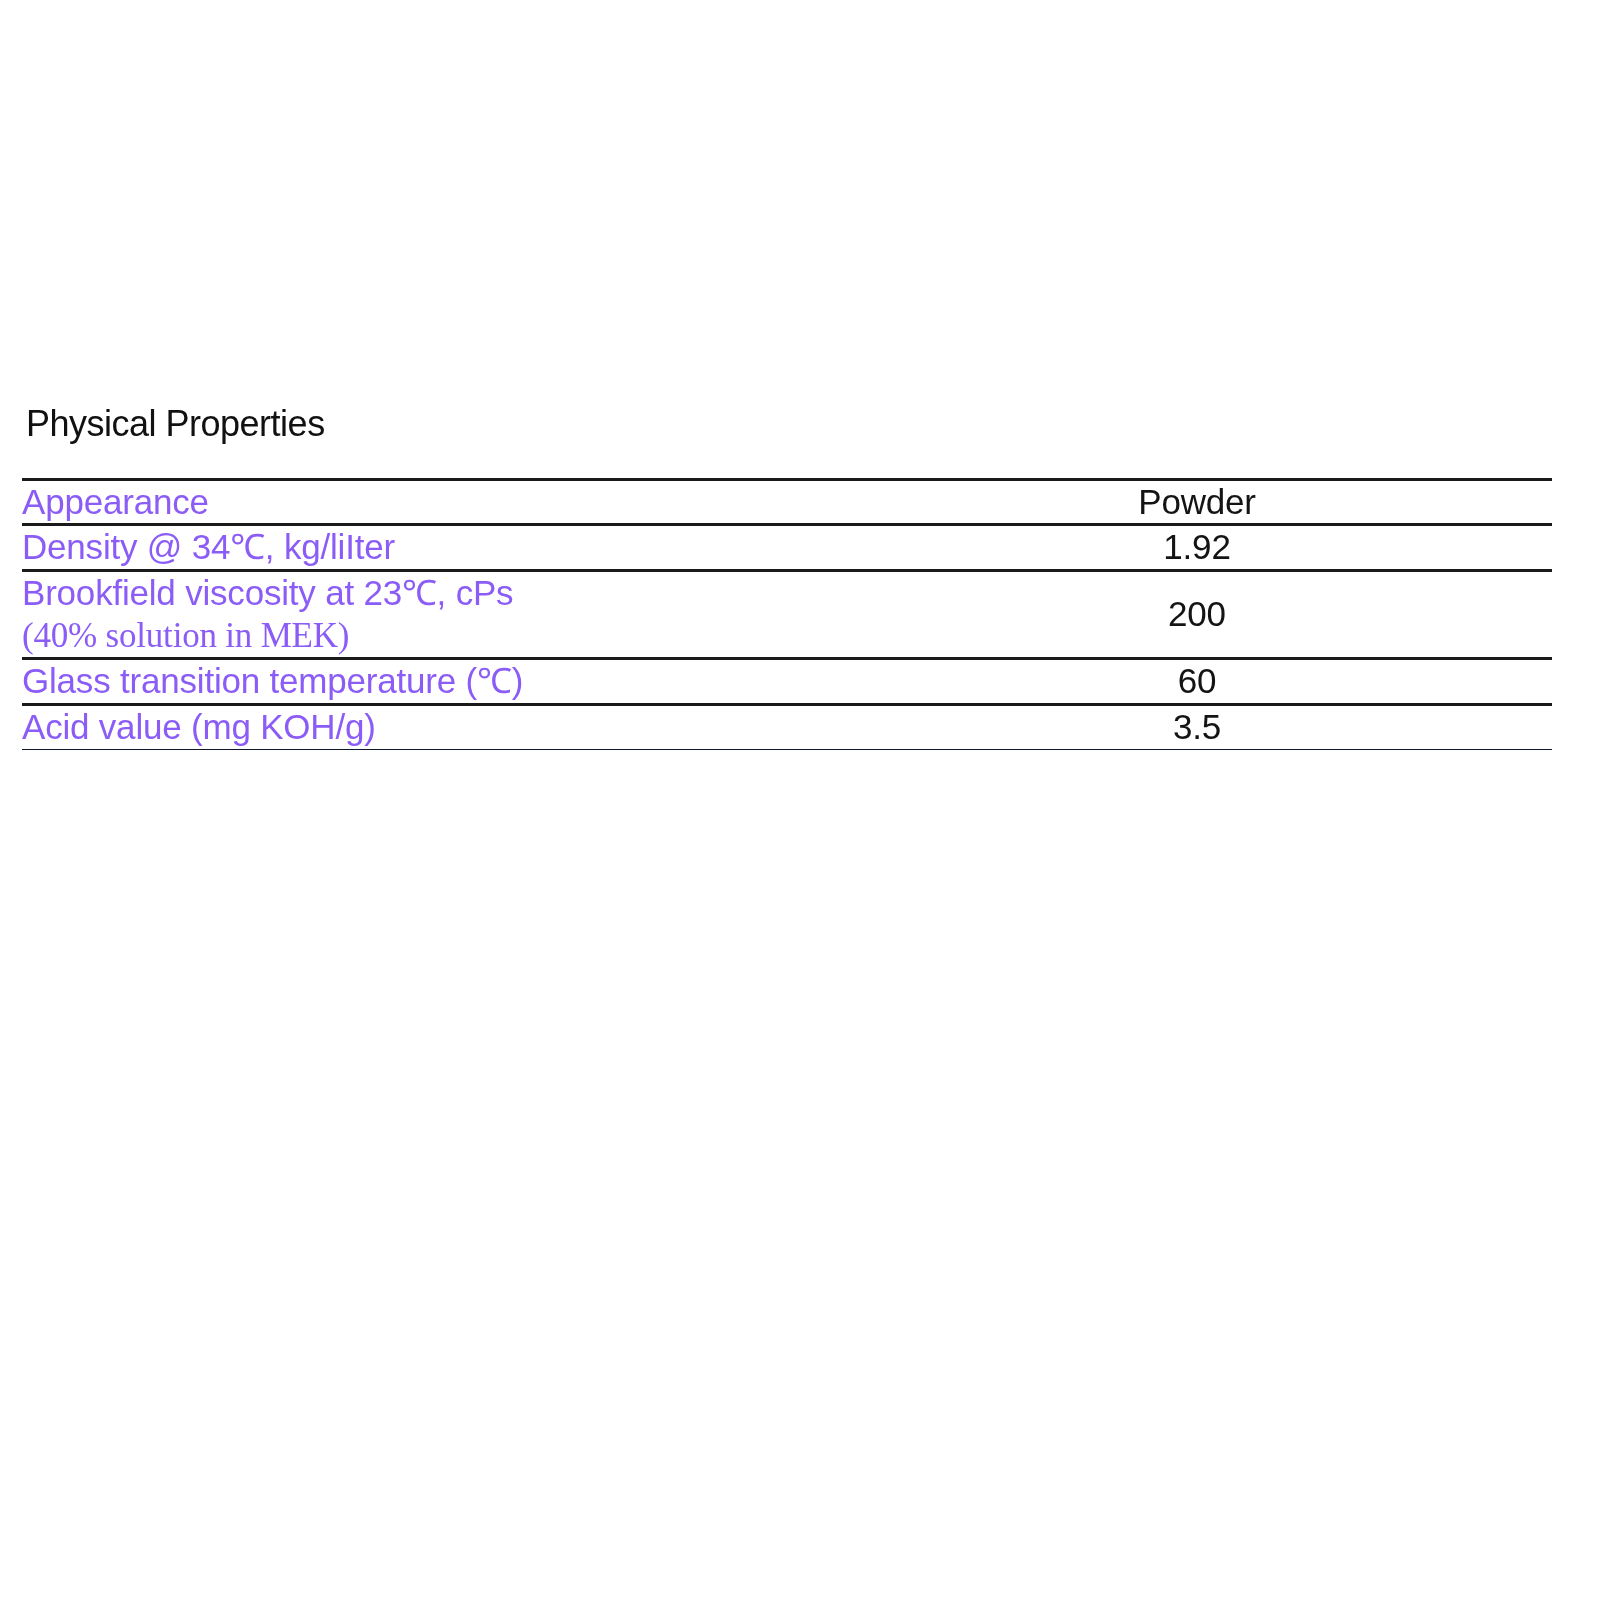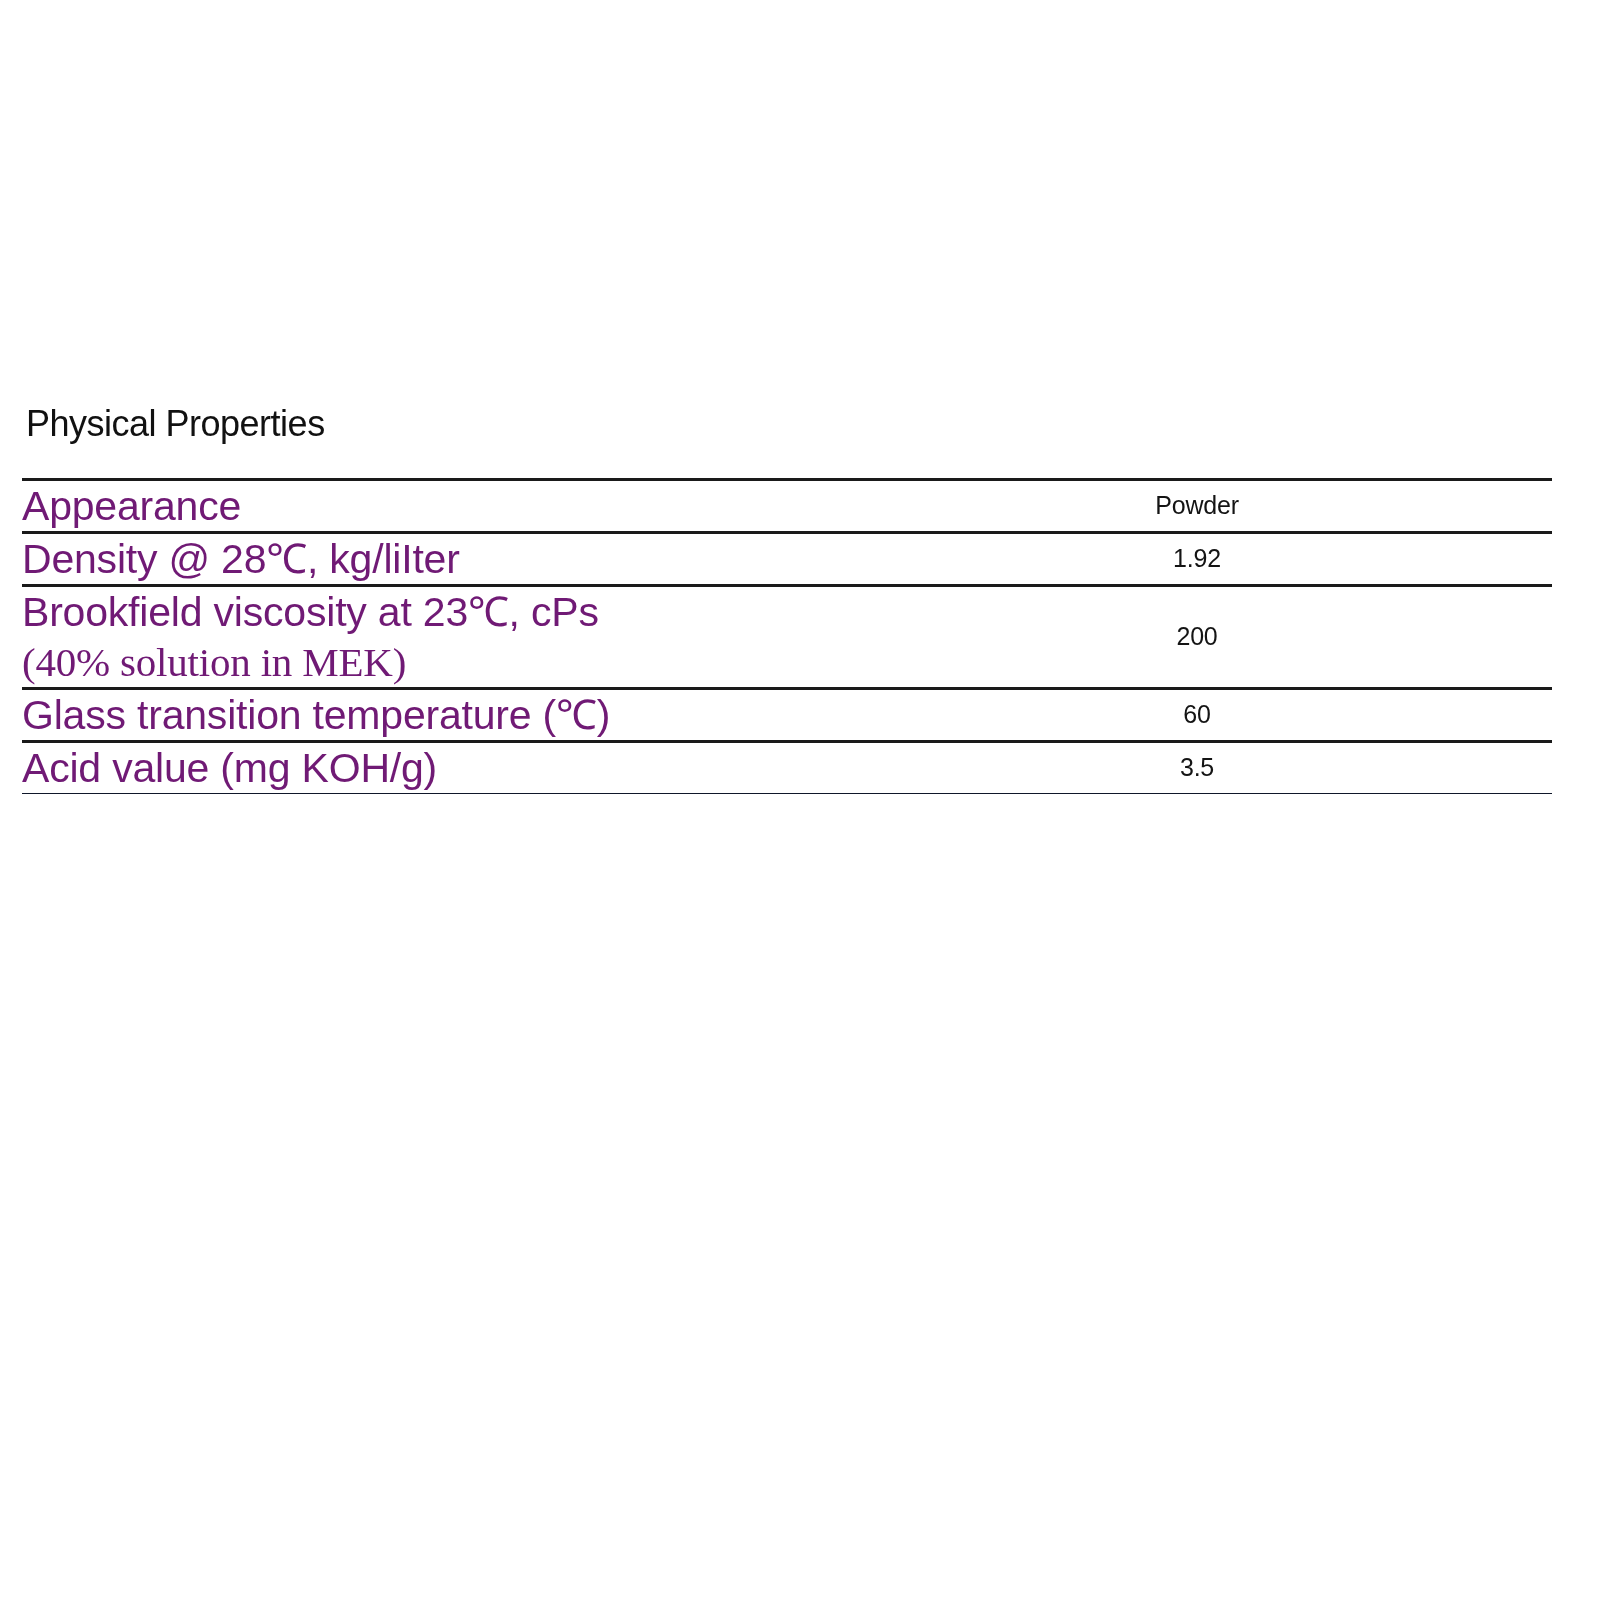--- a/index.html
+++ b/index.html
@@ -51,30 +51,30 @@
     border-bottom: 1px solid #0f172a;
   }
 
   table.props td {
     padding: 0;
     vertical-align: middle;
   }
 
   td.label {
     width: 1060px;
-    font-size: 41px;
+    font-size: 35px;
     line-height: 1.22;
     padding: 16px 0 16px 22px;
-    color: #701a75;
+    color: #8b5cf6;
     letter-spacing: -0.2px;
   }
 
   td.value {
     width: 470px;
-    font-size: 25px;
+    font-size: 35px;
     line-height: 1.22;
     text-align: left;
     padding: 16px 0 16px 0;
     color: #141414;
     letter-spacing: -0.2px;
   }
 
   .value-inner {
     display: inline-block;
     width: 230px;
@@ -102,21 +102,21 @@
           </td>
           <td class="value">
             <span class="value-inner">Powder</span>
           </td>
         </tr>
 
 
 
         <tr class="row">
           <td class="label">
-            <span>Density @ 28℃, kg/liIter</span>
+            <span>Density @ 34℃, kg/liIter</span>
           </td>
           <td class="value">
             <span class="value-inner">1.92</span>
           </td>
         </tr>
 
         <tr class="row">
           <td class="label">
             <span>Brookfield viscosity at 23℃, cPs</span>
             <span class="label-line2">(40% solution in MEK)</span>

